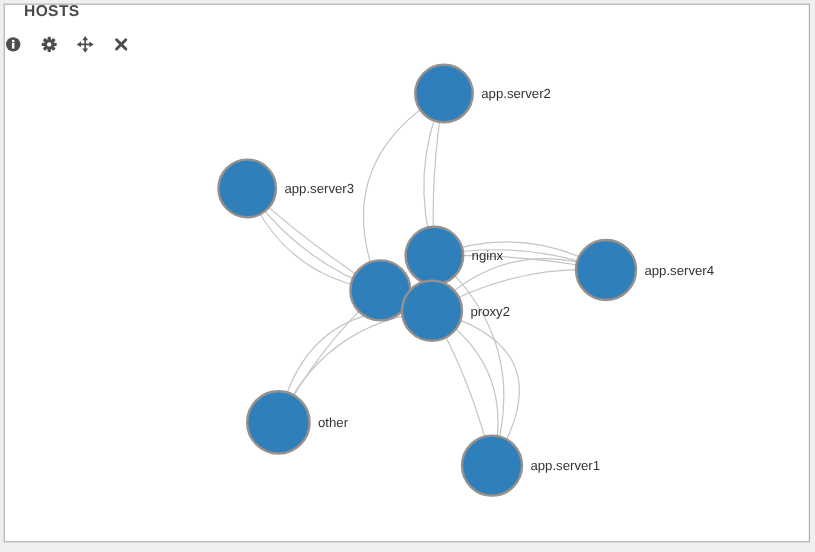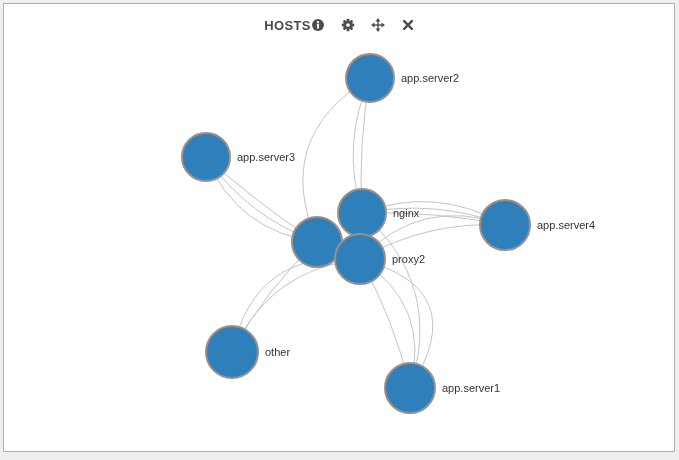--- a/index.html
+++ b/index.html
@@ -30,22 +30,23 @@
   }
   .panel-header {
     position: absolute;
     left: 0;
     top: 0;
     width: 100%;
     height: 40px;
     z-index: 2;
     display: flex;
     align-items: flex-start;
-    justify-content: center;
+    justify-content: flex-end;
     pointer-events: none;
+    flex-direction: column;
   }
   .title {
     margin-left: 16px;
     margin-top: 14px;
     font-size: 13px;
     font-weight: bold;
     letter-spacing: 0.3px;
     color: #4a4a4a;
   }
   .toolbar {

